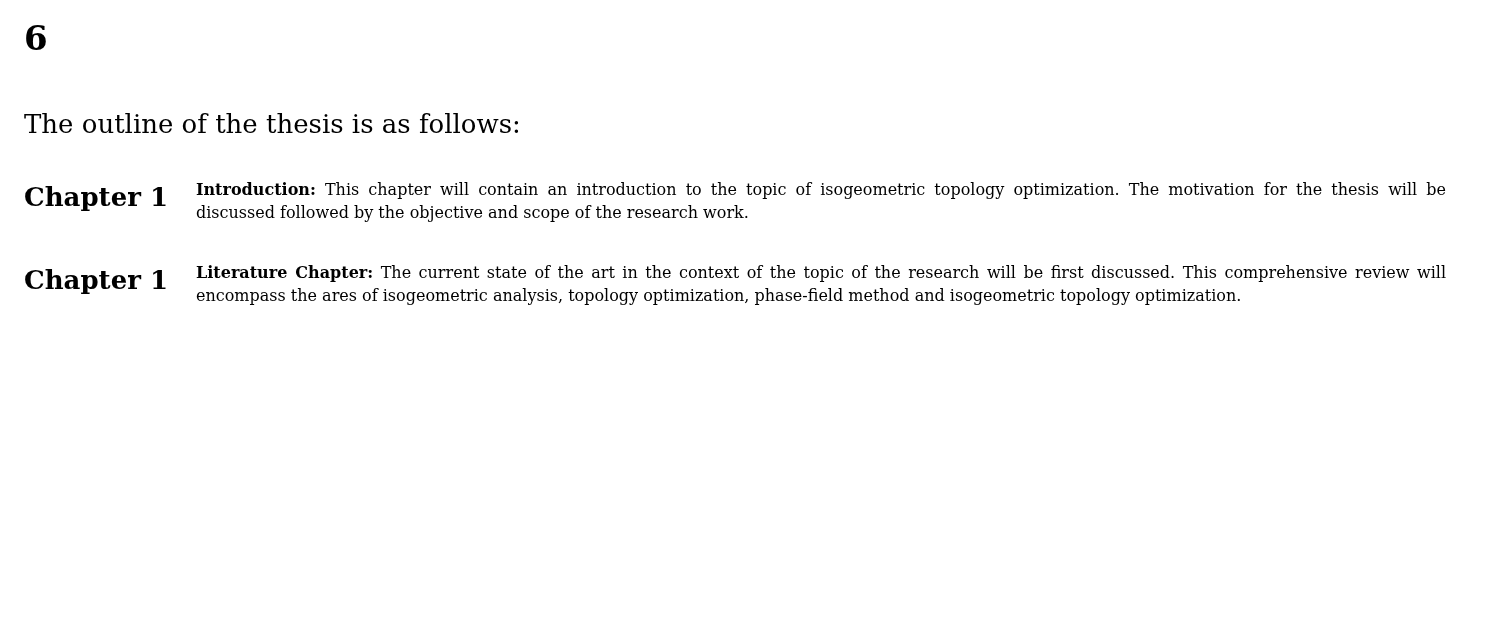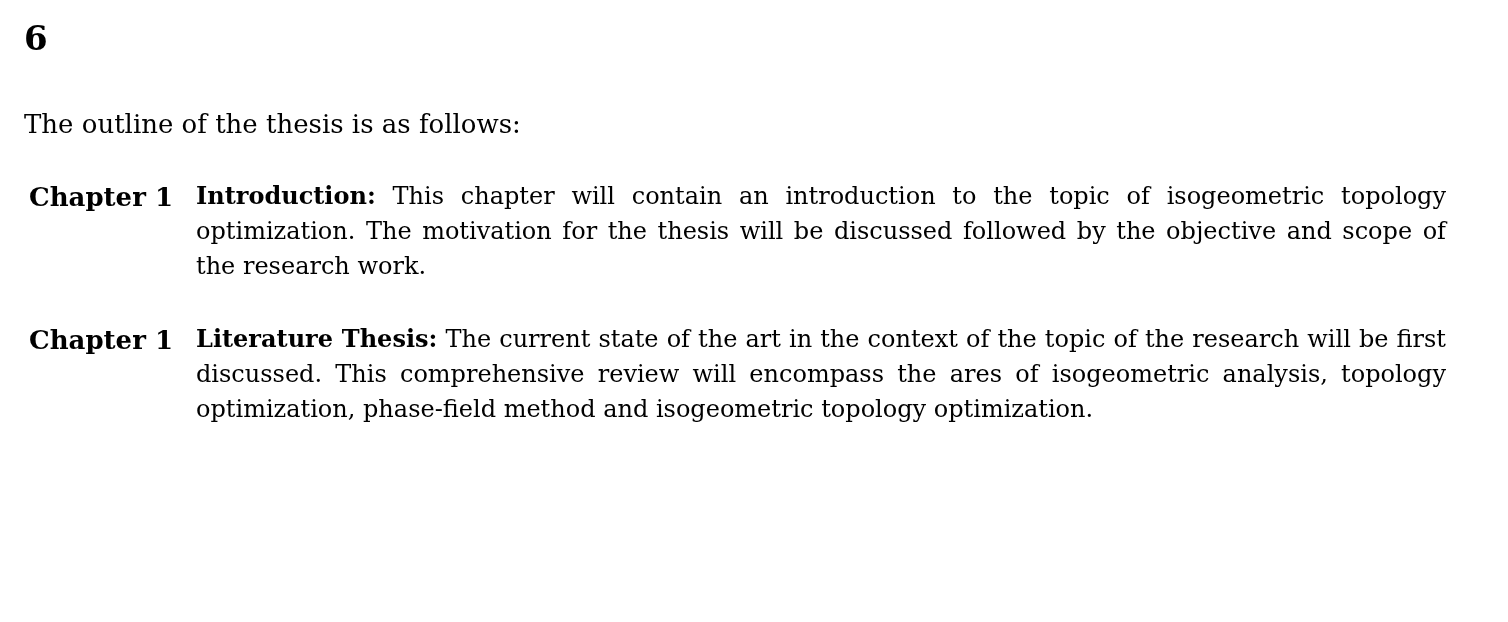--- a/index.html
+++ b/index.html
@@ -51,31 +51,31 @@
     display: flex;
     align-items: flex-start;
     margin-bottom: 36px;
   }
   .chapter-entry:last-child {
     margin-bottom: 0;
   }
   .chapter-label {
     flex: 0 0 172px;
     width: 172px;
-    text-align: center;
+    text-align: left;
     padding-right: 18px;
     box-sizing: border-box;
     font-weight: 700;
     font-size: 26px;
     line-height: 1.47;
     white-space: nowrap;
   }
   .chapter-body {
     flex: 1 1 auto;
-    font-size: 24px;
+    font-size: 16px;
     line-height: 1.47;
     text-align: justify;
     text-justify: inter-word;
     padding-right: 4px;
     max-width: 1250px;
   }
   .chapter-body .chapter-title {
     font-weight: 700;
   }
 </style>
@@ -92,18 +92,18 @@
 
   <div class="chapter-list">
 
     <div class="chapter-entry">
       <div class="chapter-label">Chapter 1</div>
       <div class="chapter-body"><span class="chapter-title">Introduction:</span><span> This chapter will contain an introduction to the topic of isogeometric topology optimization. The motivation for the thesis will be discussed followed by the objective and scope of the research work.</span></div>
     </div>
 
     <div class="chapter-entry">
       <div class="chapter-label">Chapter 1</div>
-      <div class="chapter-body"><span class="chapter-title">Literature Thesis:</span><span> The current state of the art in the context of the topic of the research will be first discussed. This comprehensive review will encompass the ares of isogeometric analysis, topology optimization, phase-field method and isogeometric topology optimization.</span></div>
+      <div class="chapter-body"><span class="chapter-title">Literature Chapter:</span><span> The current state of the art in the context of the topic of the research will be first discussed. This comprehensive review will encompass the ares of isogeometric analysis, topology optimization, phase-field method and isogeometric topology optimization.</span></div>
     </div>
 
   </div>
 
 </div>
 
 </body></html>

